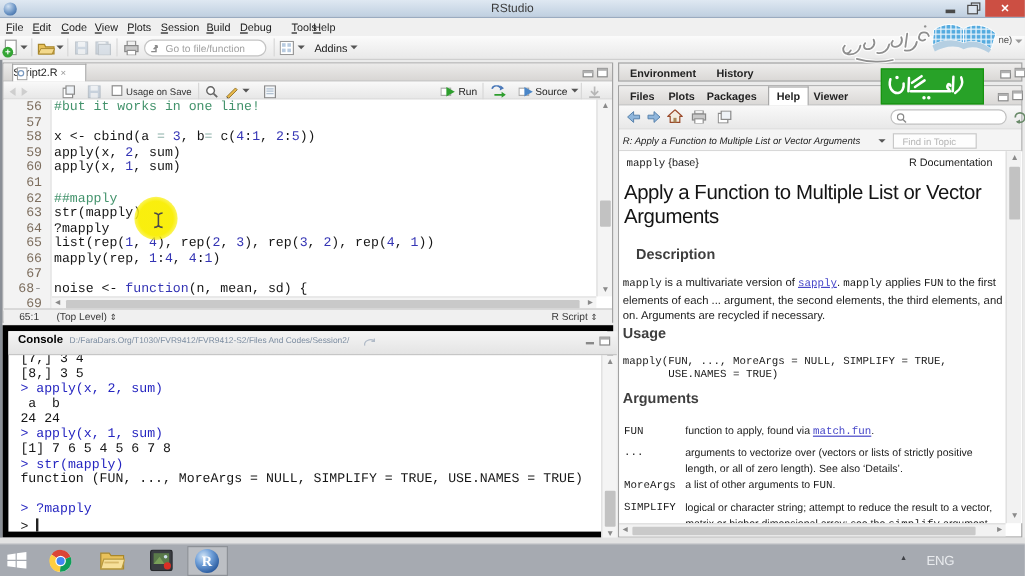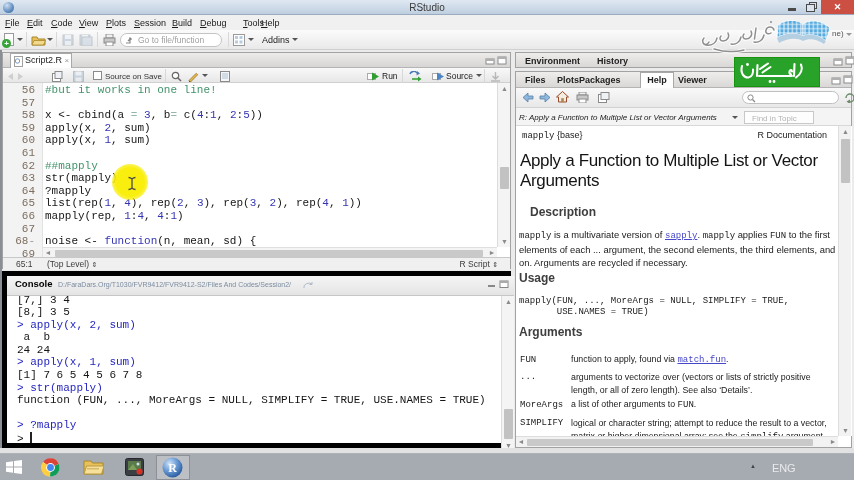--- a/index.html
+++ b/index.html
@@ -30,21 +30,21 @@
 .tbsep { top:2px; width:1px; height:15px; background:#d8d8d8; }
 
 #wedgeL { left:0; top:50px; width:2px; height:403px; background:#8a8f96; }
 #wedgeB { left:0; top:448px; width:854px; height:6px; background:#e2e2e2; border-bottom:1px solid #aeb2b8;}
 
 #mainarea { left:0; top:50px; width:854px; height:398px; background:#ebebeb; }
 
 #edpane { left:2px; top:2px; width:509px; height:217px; background:#fff; border:1px solid #a2a2a2;}
 #tabbar { left:0; top:0; width:507px; height:15px; background:linear-gradient(#ecebea,#d8d6d4); border-bottom:1px solid #b4b4b4;}
 #tab1 { position:absolute; left:7px; top:0px; width:62px; height:15px; white-space:nowrap; background:#fff; border:1px solid #a8a8a8; border-bottom:none;
-  font-size:9px; color:#222; padding-left:14px; line-height:13px;}
+  font-size:9px; color:#222; line-height:13px;}
 #edtoolbar { left:0; top:15px; width:507px; height:15px; background:linear-gradient(#f9f9f9,#e7e7e7); border-bottom:1px solid #d0d0d0; font-size:8px; color:#333;}
 #editor { left:0; top:30px; width:494px; height:176px; background:#fff; font-family:"Liberation Mono",monospace;
   font-size:11px; line-height:12.6px; white-space:pre; overflow:hidden;}
 #gutter { left:0; top:0; width:40px; height:176px; background:#f3f3f3; border-right:1px solid #e2e2e2; color:#7d6e5e; z-index:0;
   text-align:right; padding:1px 7px 0 0; font-size:11px; line-height:12.6px;}
 #code { left:42px; top:1px; color:#151515; }
 .cm { color:#43936c; } 
 .nb { color:#3434b4; } 
 .eq { color:#93b5ad; } 
 
@@ -182,21 +182,21 @@
         <svg class="abs" style="left:49px;top:3px" width="11" height="11">
             <rect x="0.5" y="2.5" width="8" height="8" fill="#fff" stroke="#8a8a8a"></rect>
             <rect x="3" y="0.5" width="7" height="7" fill="#eef2f6" stroke="#8a8a8a"></rect>
           </svg>
         <svg class="abs" style="left:70px;top:3px" width="11" height="11" opacity="0.45">
             <rect x="0.5" y="0.5" width="10" height="10" fill="#9ab0c8" stroke="#7a8a9a"></rect>
             <rect x="2.5" y="0.5" width="6" height="4" fill="#e8eef4"></rect>
             <rect x="2.5" y="6.5" width="6" height="4" fill="#e8eef4"></rect>
           </svg>
         <div class="abs" style="left:90px;top:3px;width:9px;height:9px;background:#fff;border:1px solid #8a8a8a;"></div>
-        <span class="abs" style="left:102px;top:3.5px;">Source on Save</span>
+        <span class="abs" style="left:102px;top:3.5px;">Usage on Save</span>
         <div class="abs tbsep" style="left:162px;top:1px;"></div>
         <svg class="abs" style="left:168px;top:3px" width="11" height="11">
             <circle cx="4.5" cy="4.5" r="3.2" fill="#fdfdfd" stroke="#666" stroke-width="1.2"></circle>
             <line x1="7" y1="7" x2="10" y2="10" stroke="#666" stroke-width="1.5"></line>
           </svg>
         <svg class="abs" style="left:185px;top:3px" width="11" height="11">
             <path d="M1 9.5 L8.2 2.3 L9.7 3.8 L2.5 11 Z" fill="#e8b84a" stroke="#8a6a20" stroke-width="0.7"></path>
             <path d="M1 9.5 L1 11 L2.5 11 Z" fill="#444"></path>
           </svg>
         <div class="abs caret" style="left:199px;top:6px;"></div>
@@ -318,21 +318,21 @@
             <rect x="1" y="3" width="8" height="6" fill="#fff" stroke="#8a8a8a"></rect>
             <rect x="1" y="3" width="8" height="2" fill="#b0b0b0"></rect>
             <rect x="13" y="1" width="8" height="7" fill="#fff" stroke="#8a8a8a"></rect>
             <rect x="13" y="1" width="8" height="2" fill="#b0b0b0"></rect>
           </svg>
       </div>
       <div class="abs" id="helppane">
         <div class="abs" id="ftabs">
           <span style="left:9px">Files</span>
           <span style="left:41px">Plots</span>
-          <span style="left:63px">Packages</span>
+          <span style="left:73px">Packages</span>
           <div id="helptab">Help</div>
           <span style="left:162px">Viewer</span>
           <svg class="abs" style="left:315px;top:3px" width="22" height="10">
               <rect x="1" y="3" width="8" height="6" fill="#fff" stroke="#8a8a8a"></rect>
               <rect x="1" y="3" width="8" height="2" fill="#b0b0b0"></rect>
               <rect x="13" y="1" width="8" height="7" fill="#fff" stroke="#8a8a8a"></rect>
               <rect x="13" y="1" width="8" height="2" fill="#b0b0b0"></rect>
             </svg>
         </div>
         <div class="abs" id="htoolbar">

